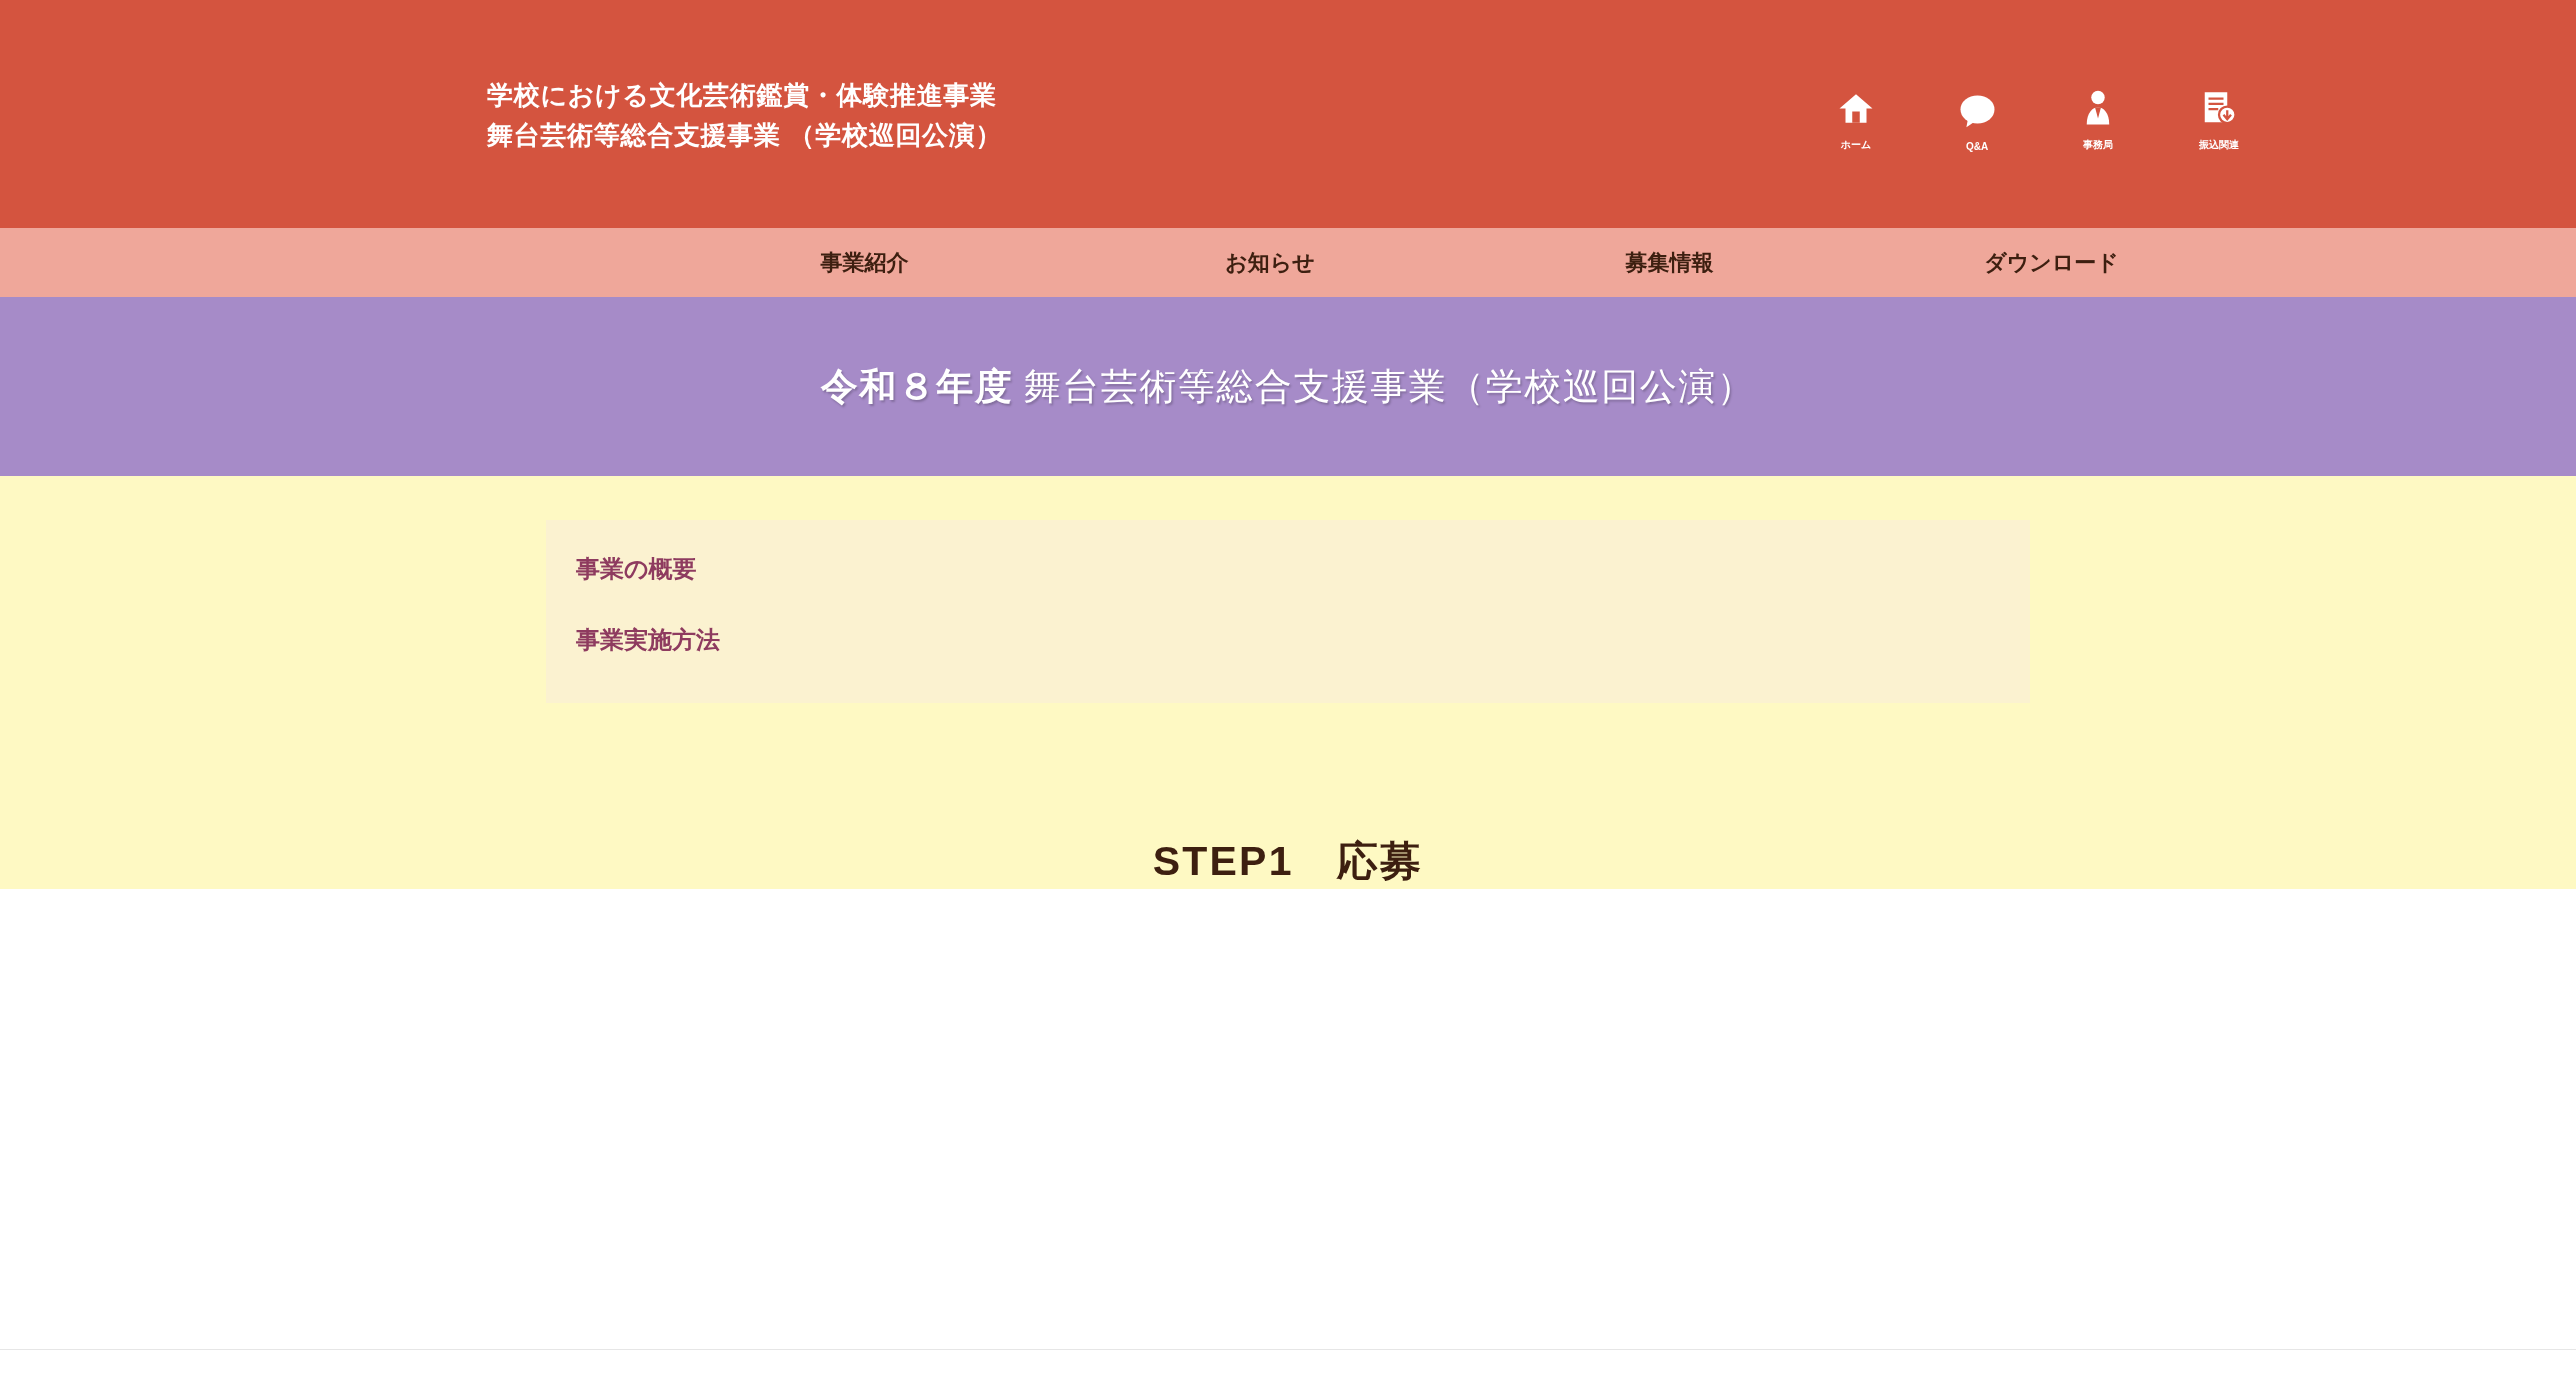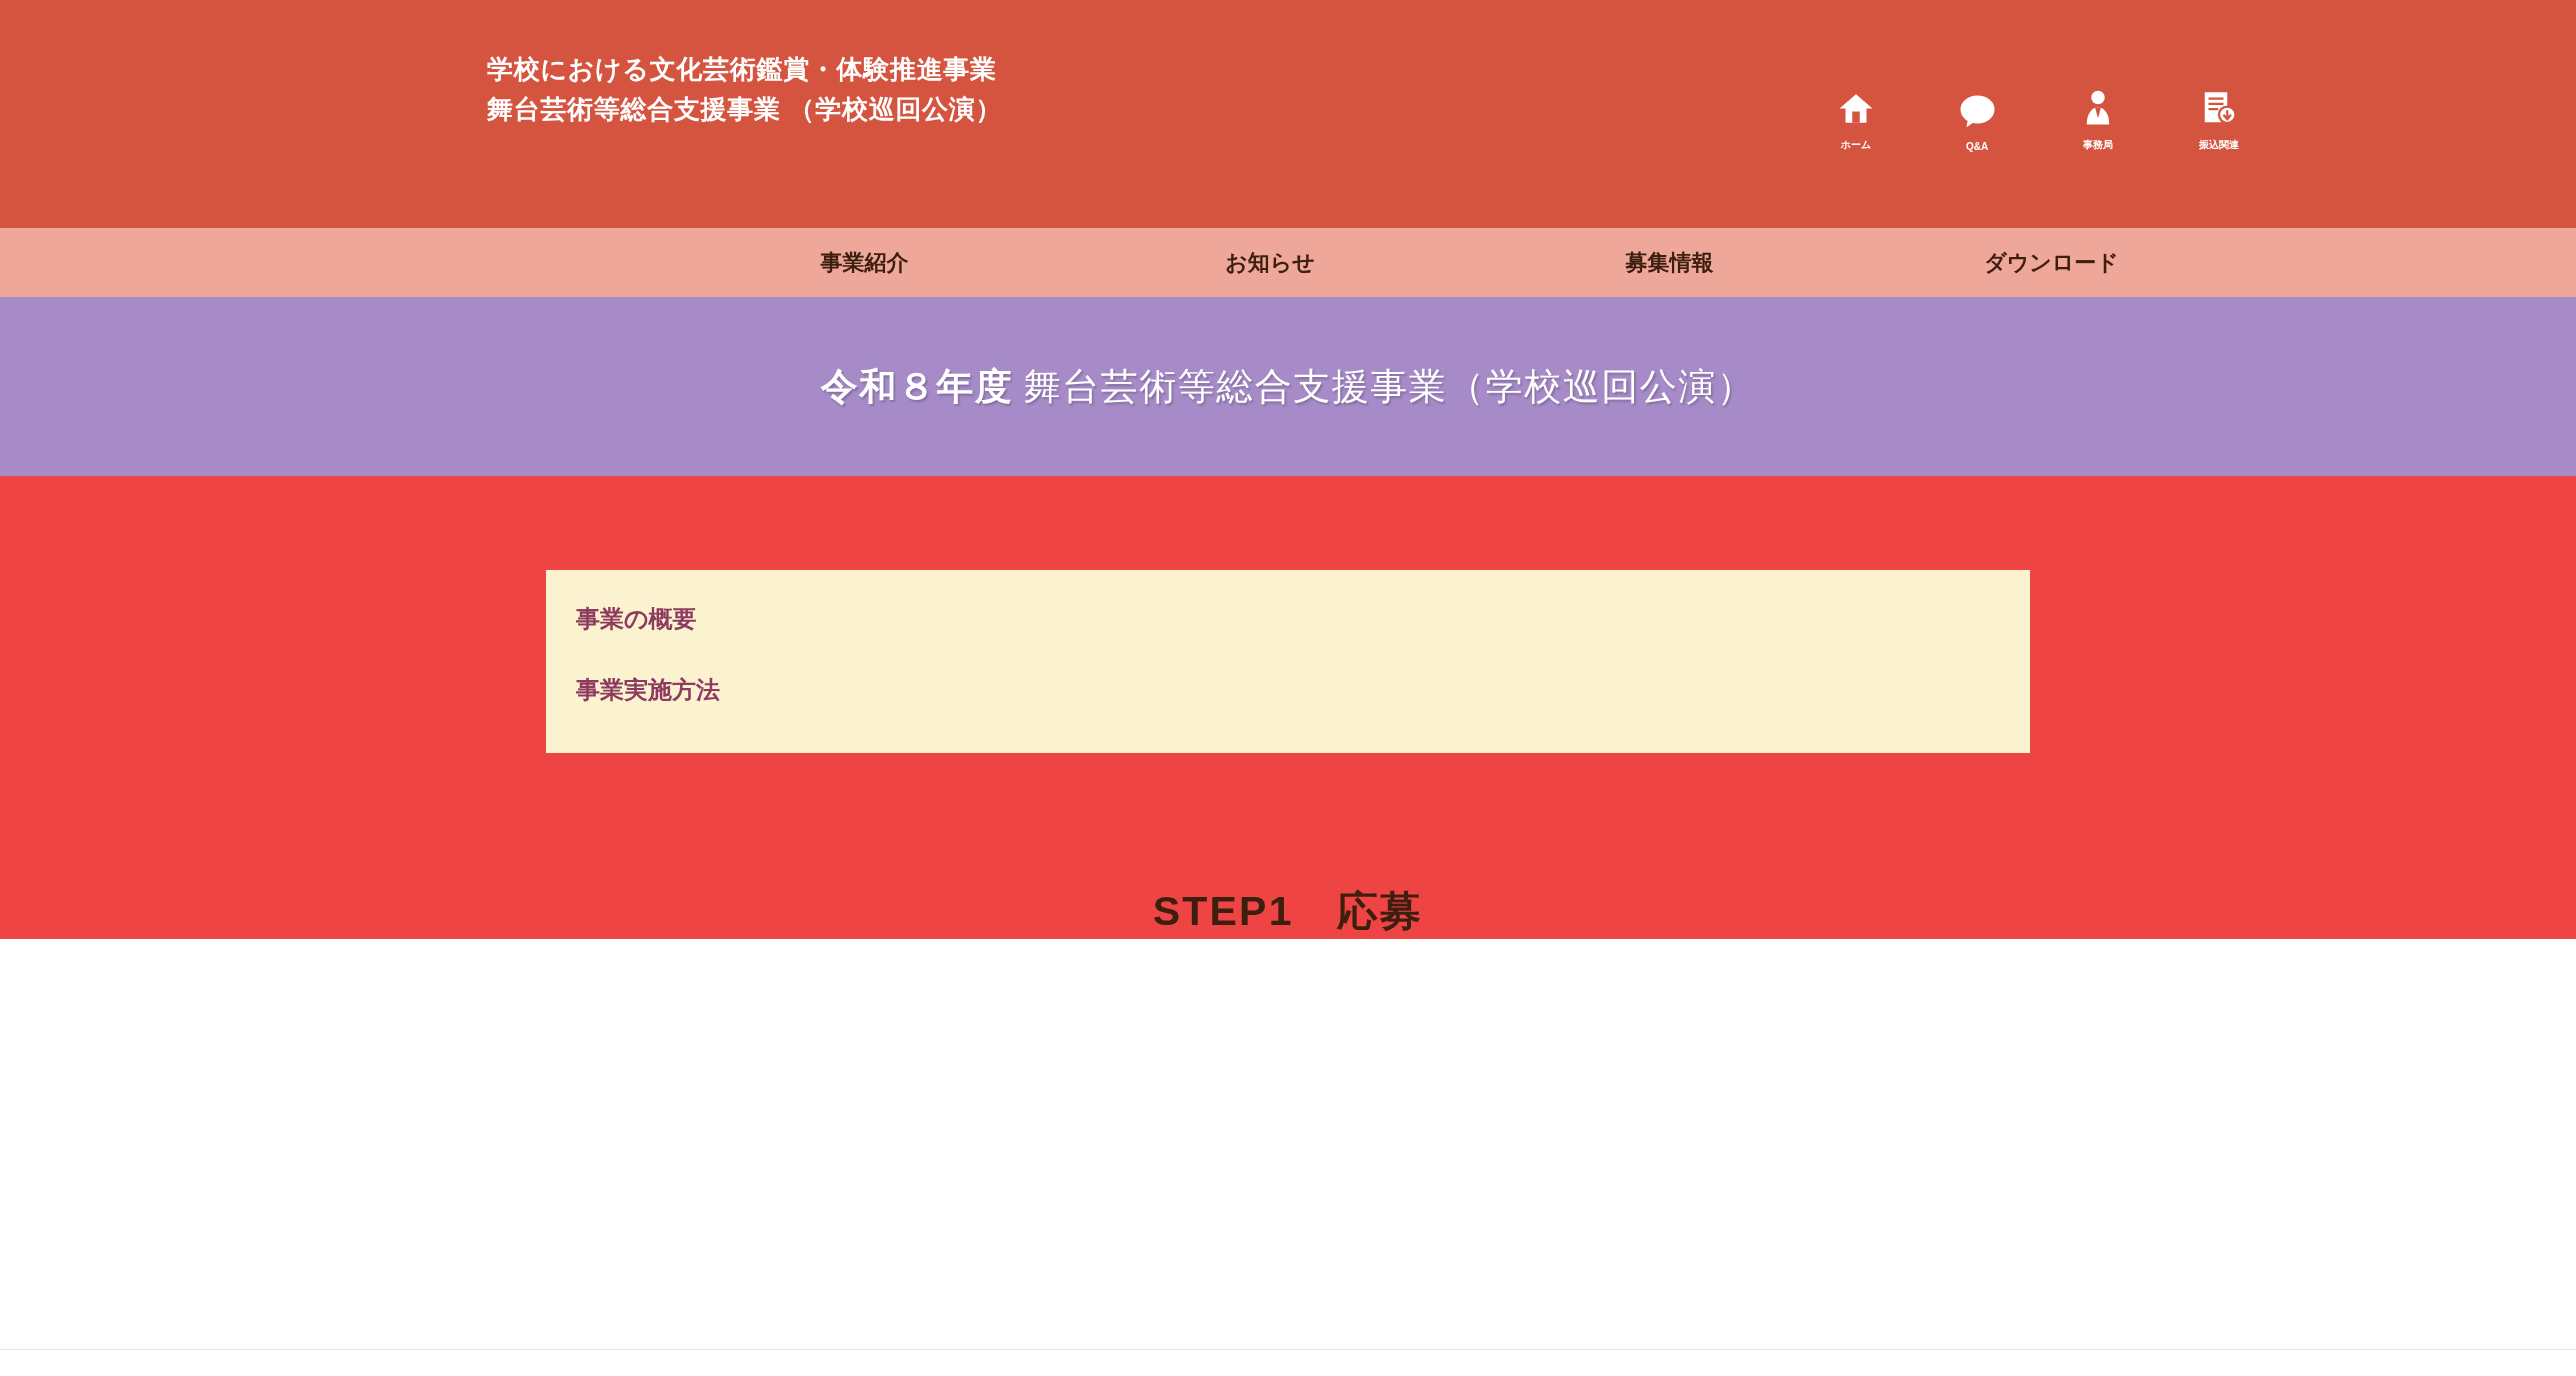--- a/index.html
+++ b/index.html
@@ -19,21 +19,21 @@
     position: relative;
   }
   .header-inner {
     position: relative;
     width: 100%;
     height: 100%;
   }
   .header-titles {
     position: absolute;
     left: 487px;
-    top: 50px;
+    top: 76px;
     color: #ffffff;
   }
   .header-titles .line {
     font-size: 26px;
     font-weight: bold;
     letter-spacing: 0.7px;
     line-height: 1.52;
     white-space: nowrap;
   }
 
@@ -116,22 +116,22 @@
   .hero .h2 {
     font-size: 37px;
     font-weight: normal;
     letter-spacing: 1.5px;
     text-shadow: 1.5px 1.5px 2.2px rgba(0,0,0,0.22);
   }
 
   
   .content {
     width: 100%;
-    background: #ef4444;
-    padding-top: 94px;
+    background: #fef9c3;
+    padding-top: 44px;
   }
   .info-card {
     margin: 0 auto;
     width: 1484px;
     background: #fbf2d0;
     padding: 33px 30px 37px 30px;
   }
   .card-h {
     color: #8e3b5f;
     font-size: 24px;

